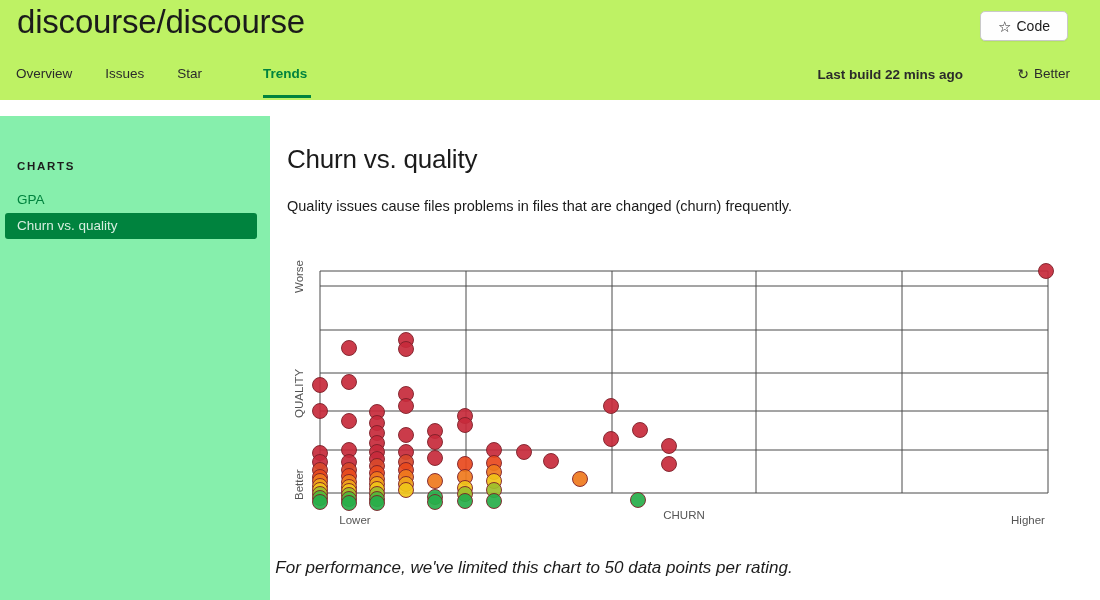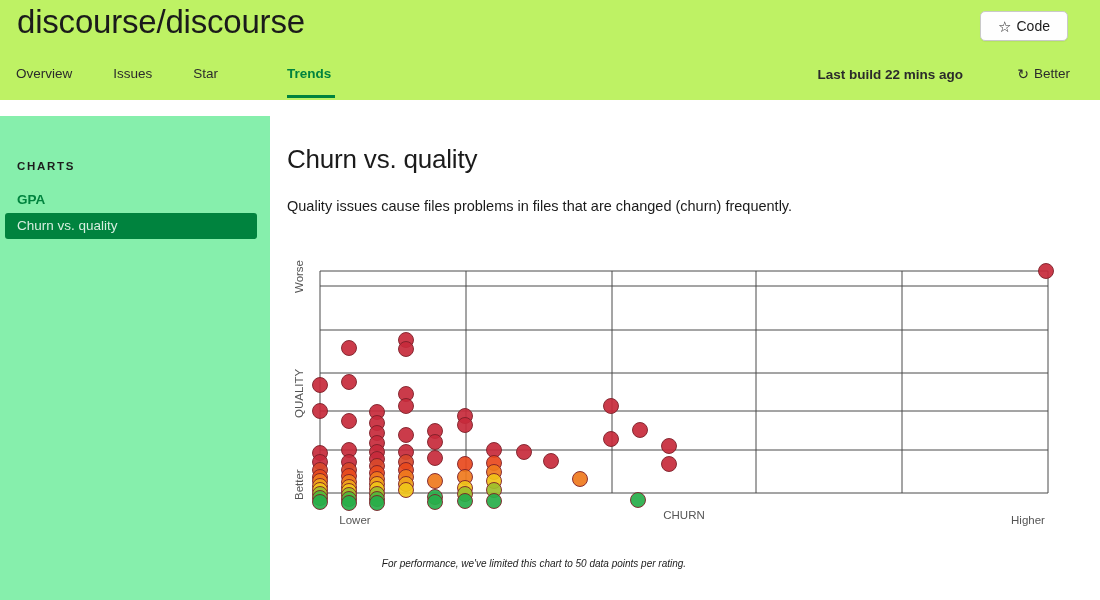--- a/index.html
+++ b/index.html
@@ -18,21 +18,21 @@
     position:absolute; left:0; top:0; width:1100px; height:100px;
     background:#bef264;
   }
   .repo-title {
     position:absolute; left:17px; top:1px;
     font-size:33px; font-weight:400; color:#1b1b1b;
     letter-spacing:-0.2px; line-height:42px; white-space:nowrap;
   }
   .nav {
     position:absolute; left:16px; top:62px;
-    display:flex; align-items:flex-start; gap:8px;
+    display:flex; align-items:flex-start; gap:0;
   }
   .nav-item {
     font-size:13.5px; color:#2b2b2b; padding:0 20px 0 0;
     margin-right:13px; line-height:24px; position:relative; cursor:pointer;
     white-space:nowrap;
   }
   .nav-item.active { color:#00833e; font-weight:bold;margin-left:28px; }
   .nav-underline {
     position:absolute; left:0; bottom:-12px; height:3px; width:48px;
     background:#00833e;
@@ -58,21 +58,21 @@
   .refresh-glyph { font-size:14px; line-height:1; display:inline-block; }
 
   
   .sidebar { position:absolute; left:0; top:116px; width:270px; height:500px; background:#86efac; }
   .charts-label {
     position:absolute; left:17px; top:44px;
     font-size:11.5px; font-weight:bold; letter-spacing:1.7px; color:#1d1d1d;
   }
   .side-link {
     position:absolute; left:17px; top:76px;
-    font-size:13.5px; color:#00833e; cursor:pointer;font-weight:bold;
+    font-size:13.5px; color:#00833e; cursor:pointer;
   }
   .side-active {
     position:absolute; left:5px; top:97px; width:252px; height:26px;
     background:#00833e; border-radius:3px; cursor:pointer;
   }
   .side-active span {
     position:absolute; left:12px; top:5px;
     font-size:13.5px; color:#d5efdf;
   }
 
@@ -83,21 +83,21 @@
   }
   .page-desc {
     position:absolute; left:287px; top:198px;
     font-size:14.5px; color:#1b1b1b;
   }
 
   
   #chart-area { position:absolute; left:0; top:0; width:1100px; height:600px; pointer-events:none; }
   .footnote {
     position:absolute; left:0; top:558px; width:1068px;
-    text-align:center; font-size:10px; font-style:italic; color:#1b1b1b;
+    text-align:center; font-size:17px; font-style:italic; color:#1b1b1b;
   }
   svg text { font-family:"Liberation Sans", sans-serif; }
 </style>
 </head>
 <body>
 
 <div class="header">
   <div class="repo-title">discourse/discourse</div>
 
   <div class="nav">

